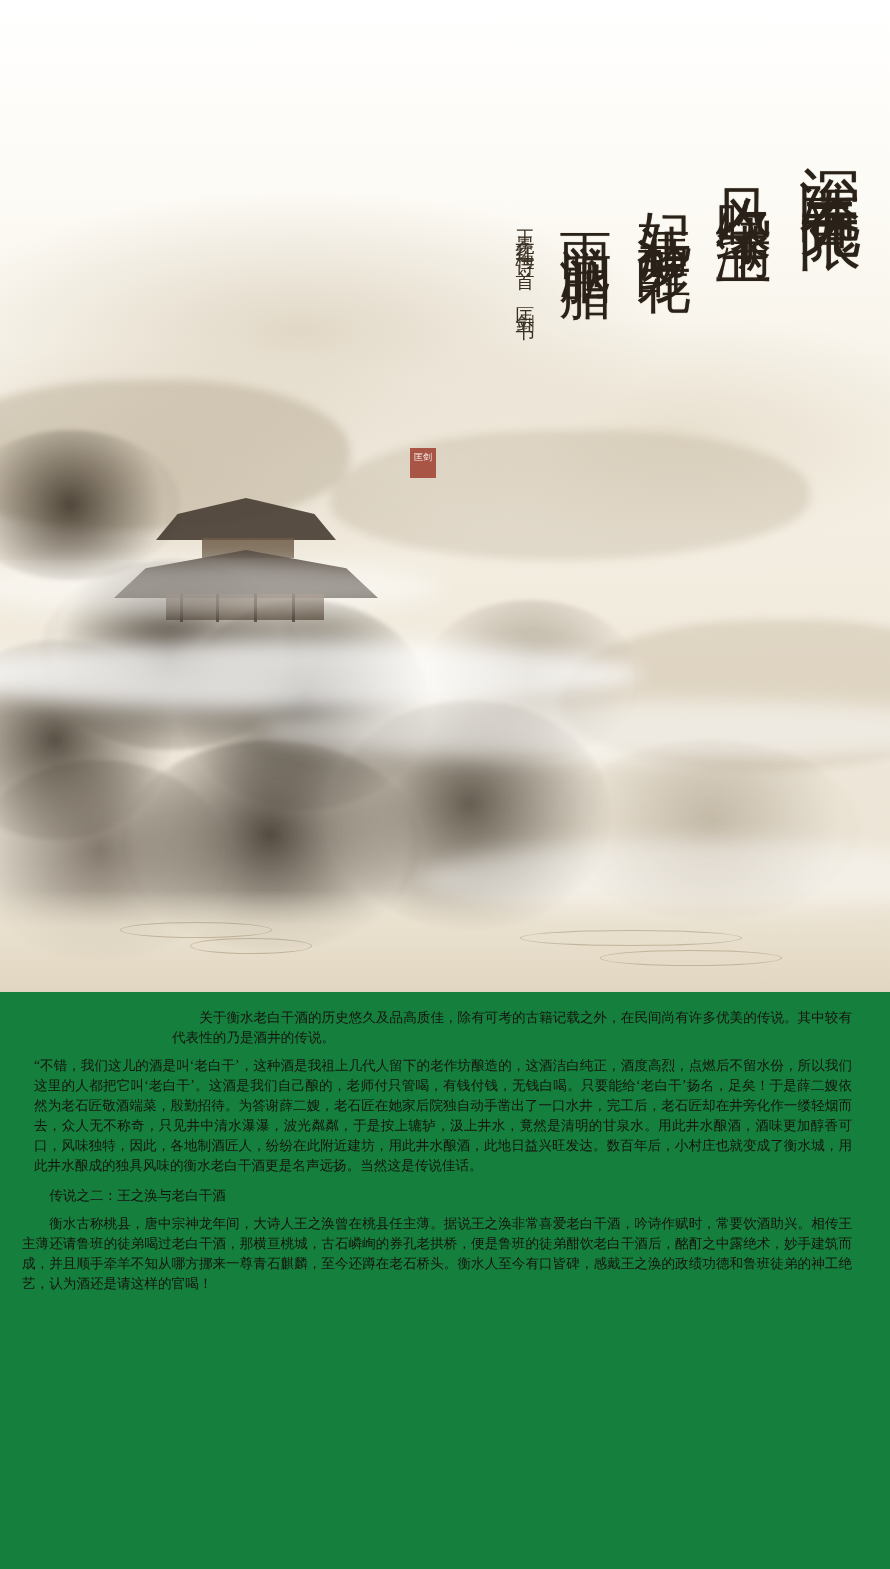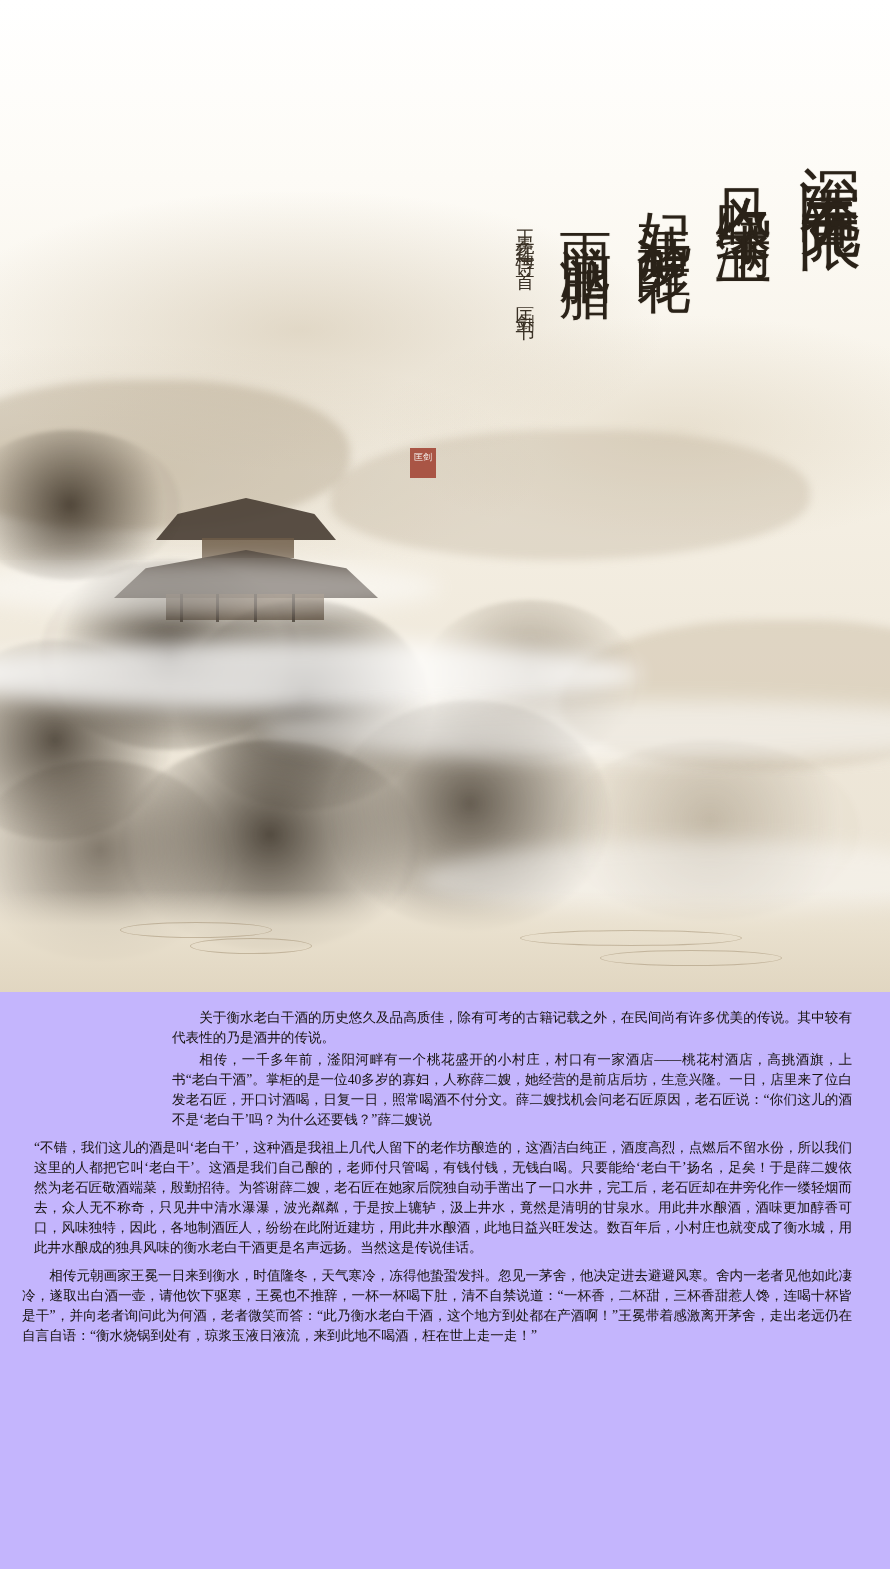--- a/index.html
+++ b/index.html
@@ -210,21 +210,21 @@
     transform: rotate(8deg);
   }
 
   
   .text-area {
     position: absolute;
     left: 0;
     top: 992px;
     width: 890px;
     height: 577px;
-    background: #c4b5fd;
+    background: #15803d;
     padding: 16px 38px 0 22px;
     box-sizing: border-box;
   }
   p {
     margin: 0 0 2px 0;
     font-size: 13.6px;
     line-height: 20px;
     text-align: justify;
     color: #16120e;
     font-family: "Liberation Serif", "DejaVu Serif", serif;
@@ -302,22 +302,22 @@
     <div class="sc-robe"></div>
     <div class="sc-arm"></div>
     <div class="sc-head"></div>
     <div class="sc-hat"></div>
   </div>
 
   <div class="text-area">
 
     <div class="intro-block">
       <p class="indent">关于衡水老白干酒的历史悠久及品高质佳，除有可考的古籍记载之外，在民间尚有许多优美的传说。其中较有代表性的乃是酒井的传说。</p>
-      <p class="indent">相传，一千多年前，滏阳河畔有一个桃花盛开的小村庄，村口有一家酒店——桃花村酒店，高挑酒旗，上书“老白干酒”。掌柜的是一位40多岁的寡妇，人称薛二嫂，她经营的是前店后坊，生意兴隆。一日，店里来了位白发老石匠，开口讨酒喝，日复一日，照常喝酒不付分文。薛二嫂找机会问老石匠原因，老石匠说：“你们这儿的酒不是‘老白干’吗？为什么还要钱？”薛二嫂说</p>
     </div>
 
     <p class="full-block">“不错，我们这儿的酒是叫‘老白干’，这种酒是我祖上几代人留下的老作坊酿造的，这酒洁白纯正，酒度高烈，点燃后不留水份，所以我们这里的人都把它叫‘老白干’。这酒是我们自己酿的，老师付只管喝，有钱付钱，无钱白喝。只要能给‘老白干’扬名，足矣！于是薛二嫂依然为老石匠敬酒端菜，殷勤招待。为答谢薛二嫂，老石匠在她家后院独自动手凿出了一口水井，完工后，老石匠却在井旁化作一缕轻烟而去，众人无不称奇，只见井中清水瀑瀑，波光粼粼，于是按上辘轳，汲上井水，竟然是清明的甘泉水。用此井水酿酒，酒味更加醇香可口，风味独特，因此，各地制酒匠人，纷纷在此附近建坊，用此井水酿酒，此地日益兴旺发达。数百年后，小村庄也就变成了衡水城，用此井水酿成的独具风味的衡水老白干酒更是名声远扬。当然这是传说佳话。</p>
 
-
-    <p class="indent para-gap">相传元朝画家王冕一日来到衡水，时值隆冬，天气寒冷，冻得他蛰蛩发抖。忽见一茅舍，他决定进去避避风寒。舍内一老者见他如此凄冷，遂取出白酒一壶，请他饮下驱寒，王冕也不推辞，一杯一杯喝下肚，清不自禁说道：“一杯香，二杯甜，三杯香甜惹人馋，连喝十杯皆是干”，并向老者询问此为何酒，老者微笑而答：“此乃衡水老白干酒，这个地方到处都在产酒啊！”王冕带着感激离开茅舍，走出老远仍在自言自语：“衡水烧锅到处有，琼浆玉液日液流，来到此地不喝酒，枉在世上走一走！”</p>
+    <p class="sub-title">传说之二：王之涣与老白干酒</p>
+    <p class="indent para-gap">衡水古称桃县，唐中宗神龙年间，大诗人王之涣曾在桃县任主薄。据说王之涣非常喜爱老白干酒，吟诗作赋时，常要饮酒助兴。相传王主薄还请鲁班的徒弟喝过老白干酒，那横亘桃城，古石嶙峋的券孔老拱桥，便是鲁班的徒弟酣饮老白干酒后，酩酊之中露绝术，妙手建筑而成，并且顺手牵羊不知从哪方挪来一尊青石麒麟，至今还蹲在老石桥头。衡水人至今有口皆碑，感戴王之涣的政绩功德和鲁班徒弟的神工绝艺，认为酒还是请这样的官喝！</p>
+
 
   </div>
 </div>
 
 </body></html>

